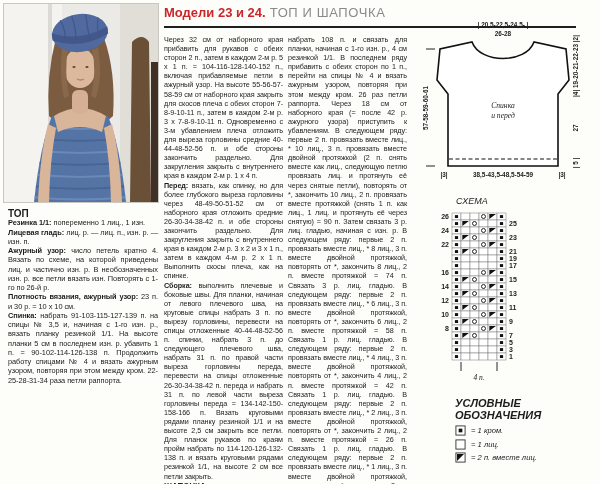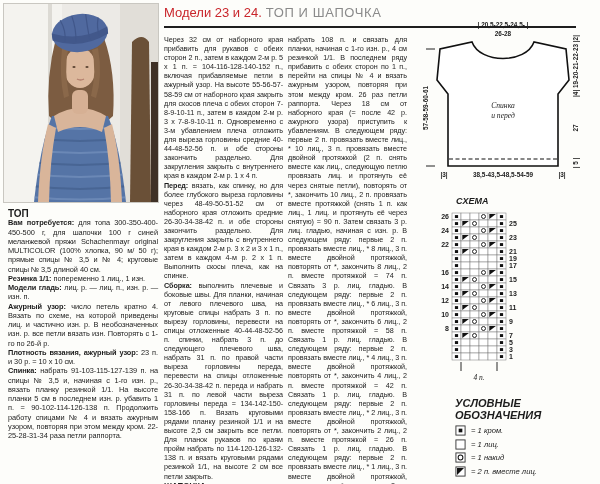--- a/index.html
+++ b/index.html
@@ -2,39 +2,39 @@
 <html><head>
 <meta charset="utf-8">
 <style>
   html,body{margin:0;padding:0;background:#fff;}
   .page{position:relative;width:600px;height:484px;background:#fdfdfa;overflow:hidden;
         font-family:"Liberation Sans",sans-serif;color:#1c1c1c;}
   
   .photo{position:absolute;left:4px;top:4px;width:154px;height:198px;outline:1px solid #c9c7c1;}
   
   .header{position:absolute;left:164px;top:5px;font-size:13px;white-space:nowrap;}
-  .header .models{color:#c9252b;font-weight:normal;}
+  .header .models{color:#c9252b;font-weight:bold;}
   .header .hd-title{color:#8a8a8a;margin-left:4px;letter-spacing:.6px;text-align:center;}
   .rule{position:absolute;left:164px;top:26px;width:412px;height:2px;background:#1e1e1e;}
   
   .col{position:absolute;top:35px;font-size:7.2px;line-height:9.1px;text-align:justify;
        letter-spacing:-0.05px;}
   .col p{margin:0;}
   .col b{font-weight:bold;}
   .col-a{left:164px;width:119px;}
   .col-b{left:288px;width:119px;}
   .col-left{position:absolute;left:8px;top:209px;width:150px;font-size:7.4px;line-height:9.25px;
             text-align:justify;}
   .col-left p{margin:0;}
   .top-title{font-weight:bold;font-size:10px;margin:0 0 2px 0;}
   .cap-title{font-weight:bold;font-size:8px;margin-top:9px;}
   
   .schematic{position:absolute;left:408px;top:16px;}
   .chart-block{position:absolute;left:430px;top:196px;}
-  .chart-title{font-size:9px;font-weight:bold;font-style:italic;margin:0 0 3px 26px;}
+  .chart-title{font-size:9px;font-weight:normal;font-style:italic;margin:0 0 3px 26px;}
   .chart-num{font-size:7px;font-weight:bold;font-family:"Liberation Sans",sans-serif;fill:#1c1c1c;}
   .chart-repeat{font-size:7.5px;font-style:italic;font-family:"Liberation Serif",serif;fill:#1c1c1c;}
   .legend{position:absolute;left:455px;top:397px;width:142px;}
   .legend-title{font-weight:bold;font-style:italic;font-size:11px;margin:0 0 4px 0;}
   .lg-item{display:flex;align-items:center;margin-bottom:2.5px;}
   .lg-item svg{flex:0 0 auto;margin-right:5px;}
   .lg-item span{font-size:7.6px;font-style:italic;}
   .sch-num{font-size:6.4px;font-weight:bold;font-family:"Liberation Sans",sans-serif;fill:#222;}
   .sch-center{font-size:7.6px;font-style:italic;font-family:"Liberation Serif",serif;fill:#222;}
 </style>
@@ -88,23 +88,22 @@
     </svg>
   </div>
 
   <div class="header">
     <span class="models">Модели 23 и 24.</span><span class="hd-title">ТОП И ШАПОЧКА</span>
   </div>
   <div class="rule"></div>
 
   <div class="col-left col" style="left:8px;top:209px;width:150px;">
     <p class="top-title">ТОП</p>
-    <p><b>Вам потребуется:</b> <span>для топа 300-350-400-450-500 г, для шапочки 100 г синей меланжевой пряжи Schachenmayr original MULTICOLOR (100% хлопка, 90 м/ 50 г); прямые спицы № 3,5 и № 4; круговые спицы № 3,5 длиной 40 см.</span></p>
     <p><b>Резинка 1/1:</b> <span>попеременно 1 лиц., 1 изн.</span></p>
-    <p><b>Модели гладь:</b> <span>лиц. р. — лиц. п., изн. р. — изн. п.</span></p>
+    <p><b>Лицевая гладь:</b> <span>лиц. р. — лиц. п., изн. р. — изн. п.</span></p>
     <p><b>Ажурный узор:</b> <span>число петель кратно 4. Вязать по схеме, на которой приведены лиц. и частично изн. р. В необозначенных изн. р. все петли вязать изн. Повторять с 1-го по 26-й р.</span></p>
     <p><b>Плотность вязания, ажурный узор:</b> <span>23 п. и 30 р. = 10 х 10 см.</span></p>
     <p><b>Спинка:</b> <span>набрать 91-103-115-127-139 п. на спицы № 3,5 и, начиная с 1-го изн. р., вязать планку резинкой 1/1. На высоте планки 5 см в последнем изн. р. убавить 1 п. = 90-102-114-126-138 п. Продолжить работу спицами № 4 и вязать ажурным узором, повторяя при этом между кром. 22-25-28-31-34 раза петли раппорта.</span></p>
   </div>
 
   <div class="col col-a">
     <p><span>Через 32 см от наборного края прибавить для рукавов с обеих сторон 2 п., затем в каждом 2-м р. 5 х 1 п. = 104-116-128-140-152 п., включая прибавляемые петли в ажурный узор. На высоте 55-56-57-58-59 см от наборного края закрыть для скосов плеча с обеих сторон 7-8-9-10-11 п., затем в каждом 2-м р. 3 х 7-8-9-10-11 п. Одновременно с 3-м убавлением плеча отложить для выреза горловины средние 40-44-48-52-56 п. и обе стороны закончить раздельно. Для закругления закрыть с внутреннего края в каждом 2-м р. 1 х 4 п.</span></p>
     <p><b>Перед:</b> <span>вязать, как спинку, но для более глубокого выреза горловины через 48-49-50-51-52 см от наборного края отложить средние 26-30-34-38-42 п. и обе стороны закончить раздельно. Для закругления закрыть с внутреннего края в каждом 2-м р. 3 х 2 и 3 х 1 п., затем в каждом 4-м р. 2 х 1 п. Выполнить скосы плеча, как на спинке.</span></p>
     <p><b>Сборка:</b> <span>выполнить плечевые и боковые швы. Для планки, начиная от левого плечевого шва, на круговые спицы набрать 3 п. по вырезу горловины, перевести на спицы отложенные 40-44-48-52-56 п. спинки, набрать 3 п. до следующего плечевого шва, набрать 31 п. по правой части выреза горловины переда, перевести на спицы отложенные 26-30-34-38-42 п. переда и набрать 31 п. по левой части выреза горловины переда = 134-142-150-158-166 п. Вязать круговыми рядами планку резинкой 1/1 и на высоте 2,5 см закрыть все петли. Для планок рукавов по краям пройм набрать по 114-120-126-132-138 п. и вязать круговыми рядами резинкой 1/1, на высоте 2 см все петли закрыть.</span></p>
     <p class="cap-title">ШАПОЧКА</p>
@@ -376,26 +375,19 @@
     </div>
     <div class="lg-item">
       <svg width="11" height="11" viewBox="0 0 12 12">
         <rect x="1" y="1" width="10" height="10" fill="#fff" stroke="#333" stroke-width="1"></rect>
       </svg>
       <span>= 1 лиц.</span>
     </div>
     <div class="lg-item">
       <svg width="11" height="11" viewBox="0 0 12 12">
         <rect x="1" y="1" width="10" height="10" fill="#fff" stroke="#333" stroke-width="1"></rect>
-        <circle cx="6" cy="6" r="2.6" fill="none" stroke="#111" stroke-width="1.1"></circle>
-      </svg>
-      <span>= 1 накид</span>
-    </div>
-    <div class="lg-item">
-      <svg width="11" height="11" viewBox="0 0 12 12">
-        <rect x="1" y="1" width="10" height="10" fill="#fff" stroke="#333" stroke-width="1"></rect>
         <polygon points="2.2,2.2 9.8,2.2 2.2,9.8" fill="#111"></polygon>
       </svg>
       <span>= 2 п. вместе лиц.</span>
     </div>
   </div>
 
 </div>
 
 </body></html>

